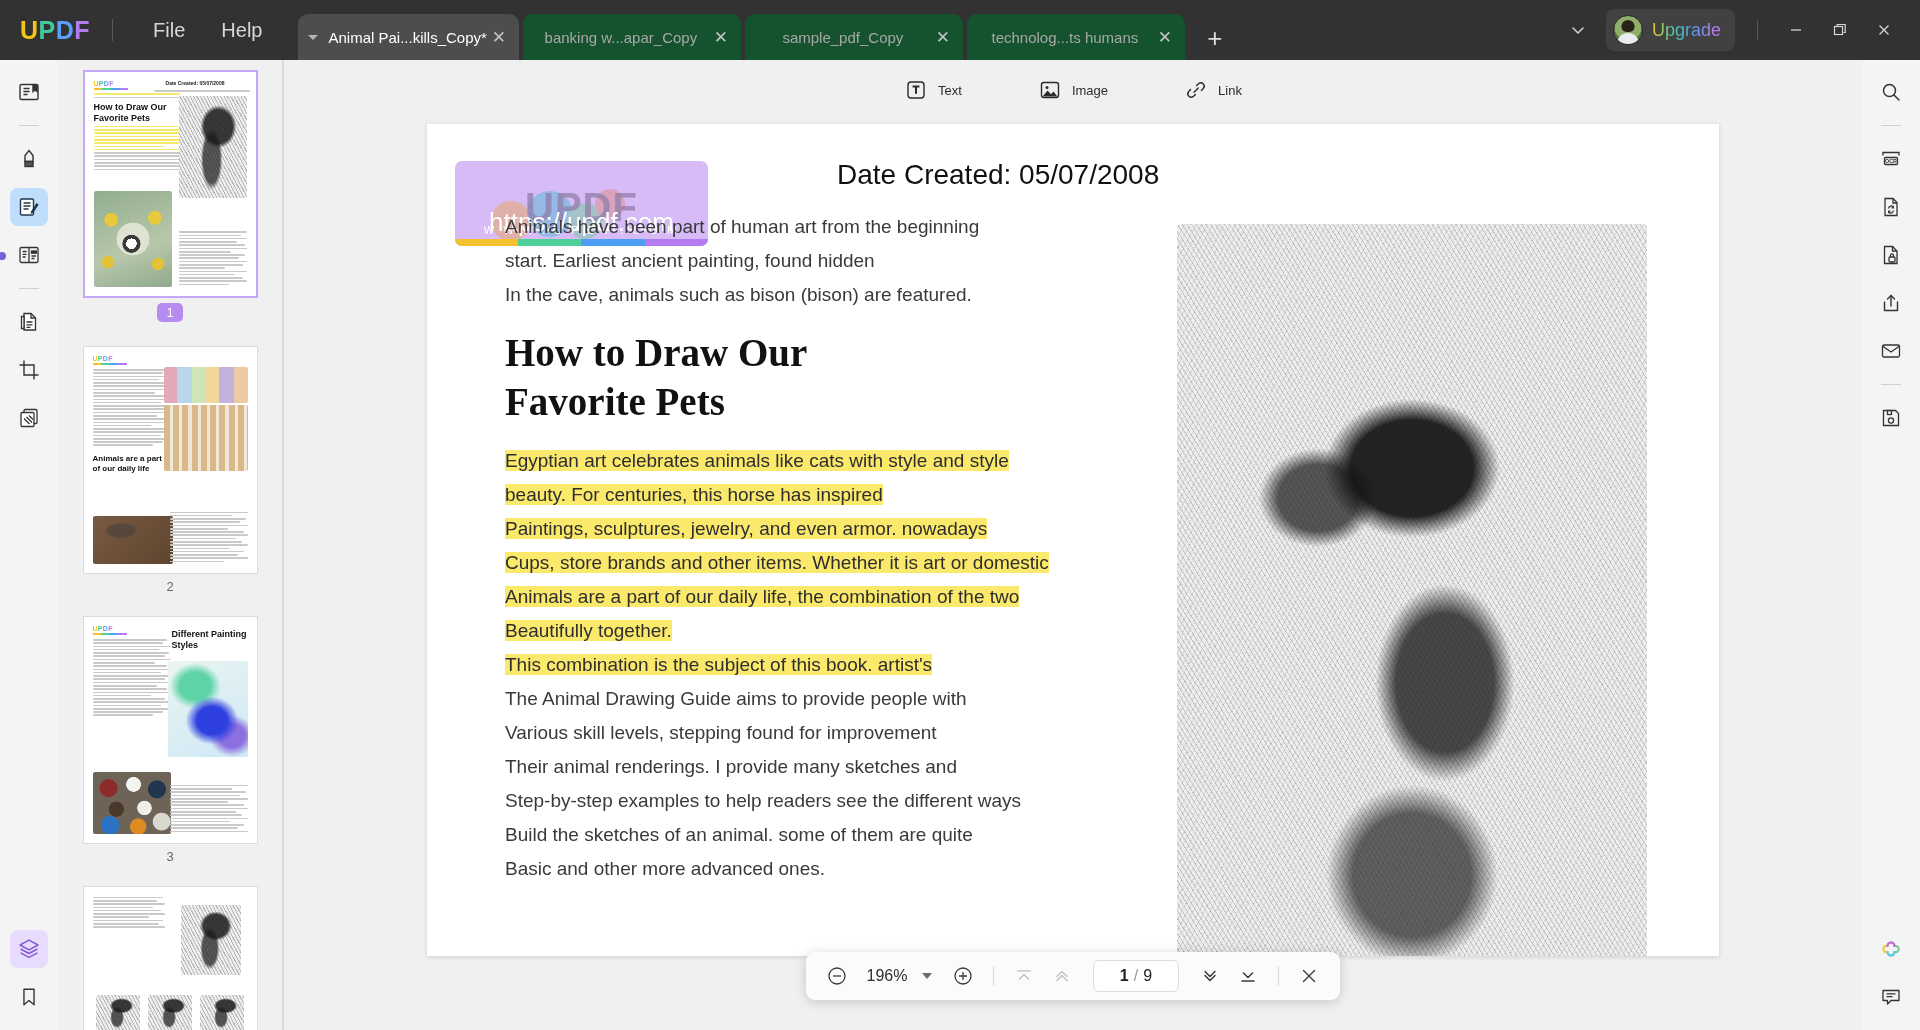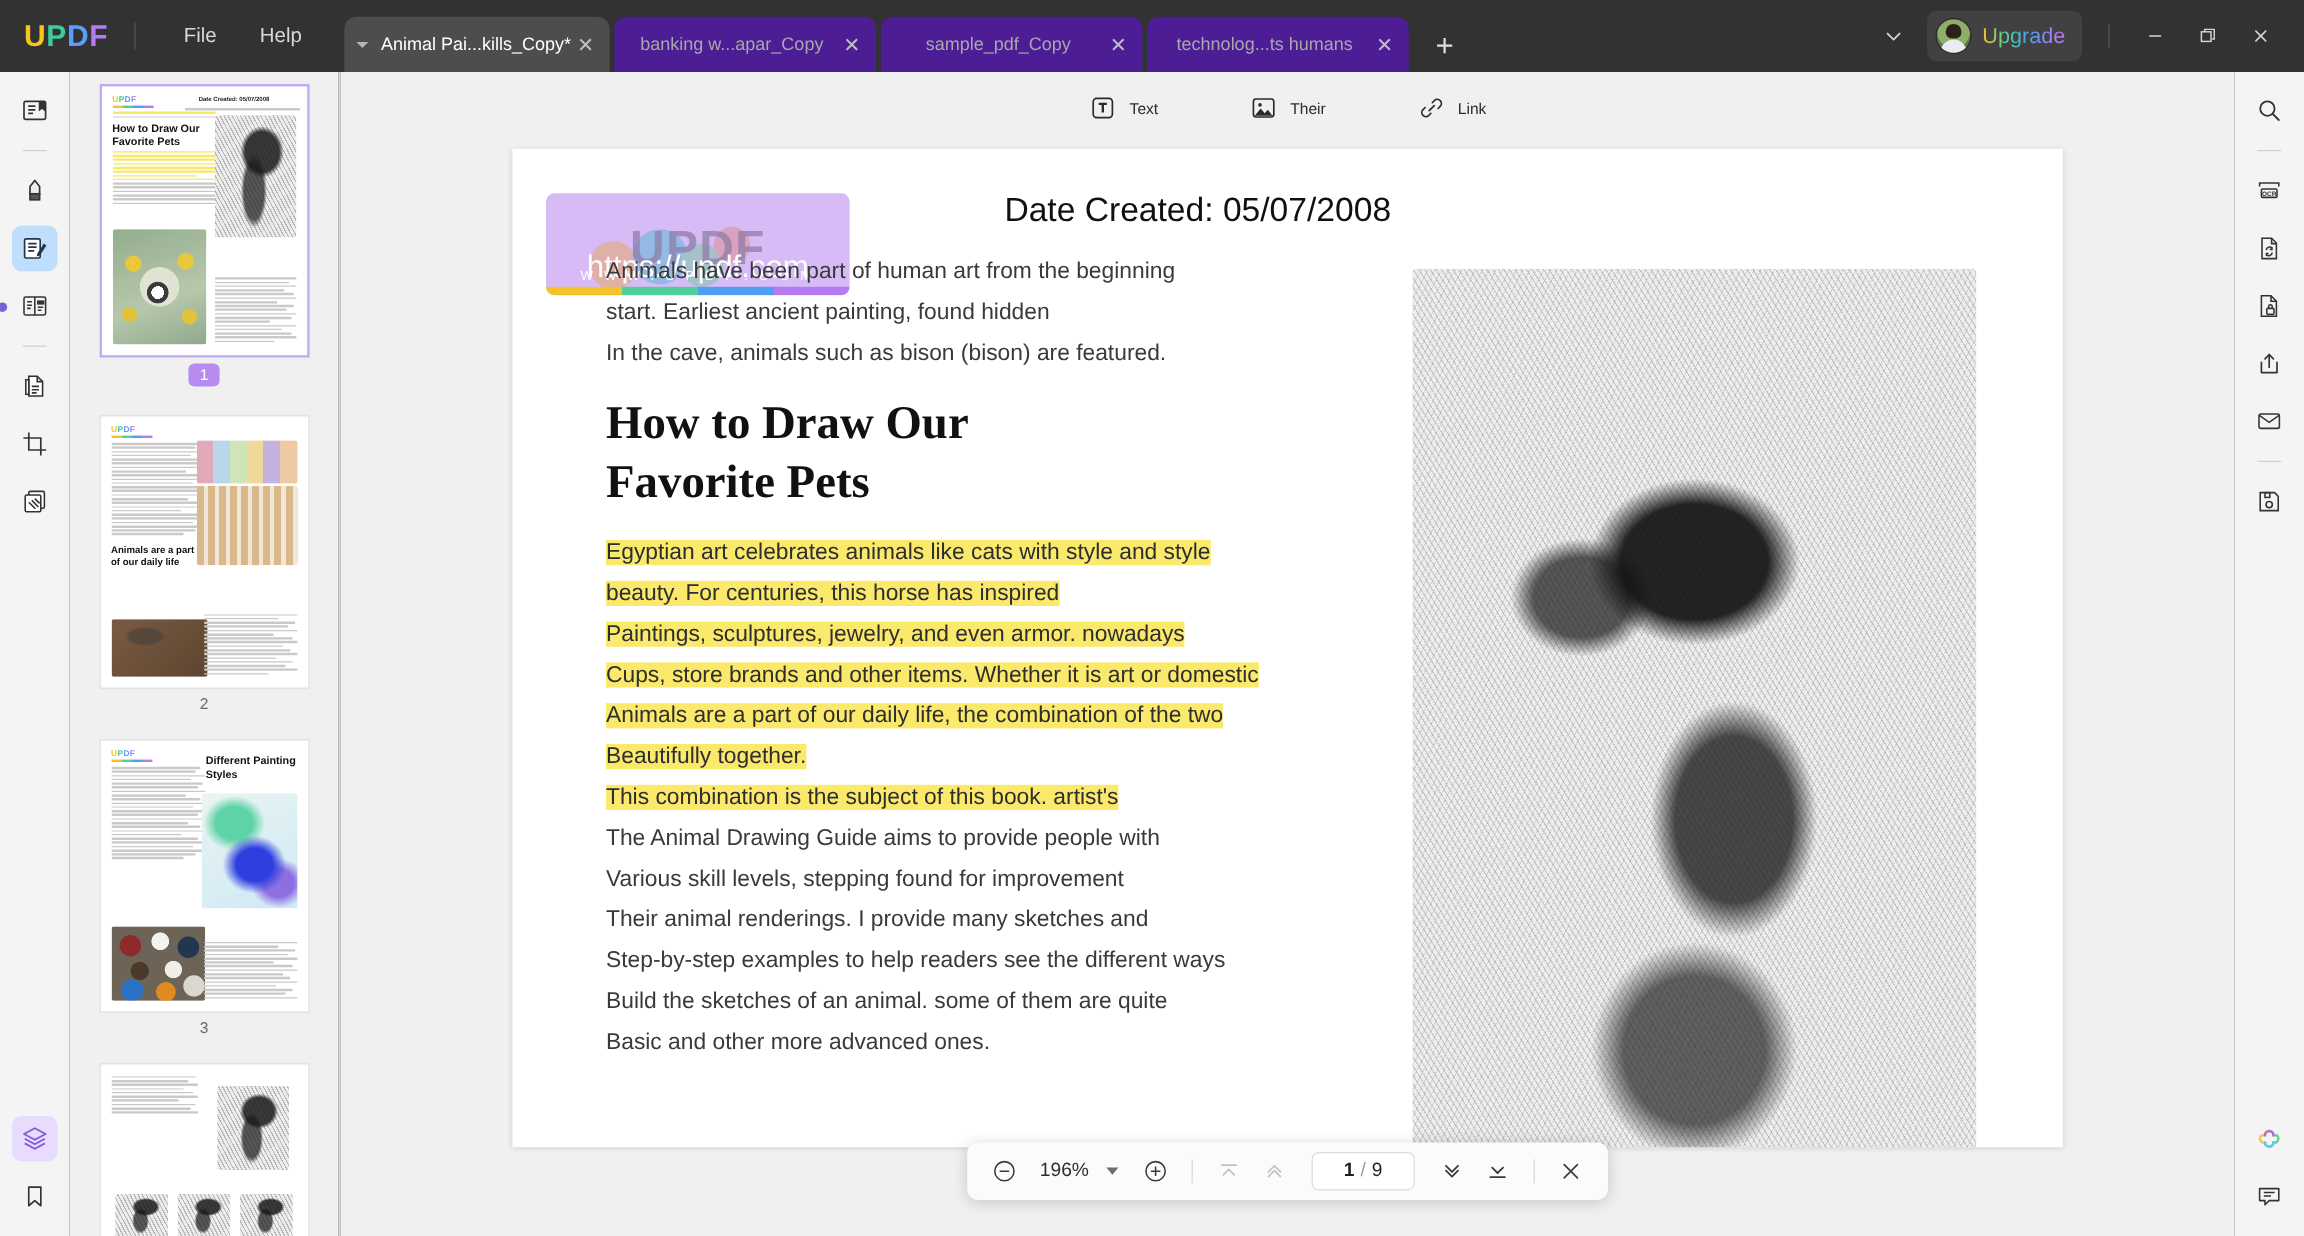--- a/index.html
+++ b/index.html
@@ -24,34 +24,34 @@
     display: flex;
   }
   .logo span:nth-child(1){ color:#f5c518; }
   .logo span:nth-child(2){ color:#41c99e; }
   .logo span:nth-child(3){ color:#5b9df9; }
   .logo span:nth-child(4){ color:#b07cf0; }
 
   .vsep { width:1px; height:22px; background:#5a5a5a; margin:0 22px; }
 
   .menuitem {
-    color:#d8d8d8; font-size:17px;
+    color:#d8d8d8; font-size:20px;
     padding: 6px 18px; border-radius:5px; cursor:default;
   }
 
   .tabs { display:flex; align-items:flex-end; height:60px; margin-left:18px; }
   .tab {
     height: 46px; min-width: 218px; max-width:260px;
     display:flex; align-items:center;
     border-radius: 10px 10px 0 0;
     padding: 0 8px 0 10px;
     margin-right: 4px;
     position: relative;
     font-size: 15px;
-    background: #4c1d95;
+    background: #14532d;
     color: #a8a8a8;
   }
   .tab.active { background:#4d4d4d; color:#ffffff; }
   .tab .caret {
     width:0;height:0;border-left:5px solid transparent;border-right:5px solid transparent;
     border-top:5px solid #b5b5b5; margin-right:10px; flex:0 0 auto;
   }
   .tab .tab-label {
     flex:1; text-align:center; white-space:nowrap; overflow:hidden;
     text-overflow:ellipsis;
@@ -705,21 +705,21 @@
           <path d="M8.6 8.6h6.8M12 8.6v7.2" stroke-width="2"></path>
         </svg>
         <span>Text</span>
       </div>
       <div class="edit-btn">
         <svg width="24" height="24" viewBox="0 0 24 24">
           <rect x="3.5" y="4.5" width="17" height="15" rx="2.2" fill="none" stroke="#2b2b2b" stroke-width="1.4"></rect>
           <circle cx="9" cy="9.4" r="1.5" fill="#2b2b2b"></circle>
           <path d="M4.6 18.5l5-6 3.3 3.8 2.6-2.8 3.9 5z" fill="#2b2b2b"></path>
         </svg>
-        <span>Their</span>
+        <span>Image</span>
       </div>
       <div class="edit-btn">
         <svg width="24" height="24" viewBox="0 0 24 24" fill="none" stroke="#2b2b2b" stroke-width="1.4" stroke-linecap="round">
           <path d="M10 14.2l4.2-4.2"></path>
           <path d="M12.6 7.6l1.9-1.9a3.4 3.4 0 014.8 4.8l-1.9 1.9"></path>
           <path d="M11.4 16.4l-1.9 1.9a3.4 3.4 0 01-4.8-4.8l1.9-1.9"></path>
         </svg>
         <span>Link</span>
       </div>
     </div>

